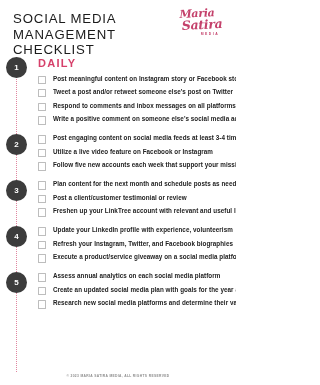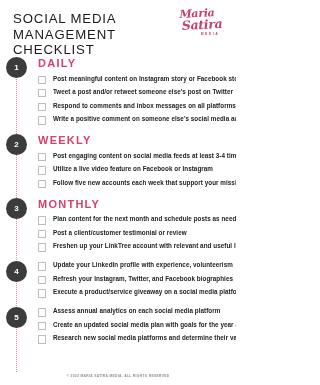--- a/index.html
+++ b/index.html
@@ -211,39 +211,37 @@
               <span class="item-label">Respond to comments and inbox messages on all platforms</span>
             </li>
             <li class="item">
               <span class="checkbox"></span>
               <span class="item-label">Write a positive comment on someone else's social media account</span>
             </li>
           </ul>
         </div>
         <div class="section">
           <div class="badge">2</div>
-          <div class="section-title">WEEKLY</div>
           <ul class="items">
             <li class="item">
               <span class="checkbox"></span>
               <span class="item-label">Post engaging content on social media feeds at least 3-4 times</span>
             </li>
             <li class="item">
               <span class="checkbox"></span>
               <span class="item-label">Utilize a live video feature on Facebook or Instagram</span>
             </li>
             <li class="item">
               <span class="checkbox"></span>
               <span class="item-label">Follow five new accounts each week that support your mission</span>
             </li>
           </ul>
         </div>
         <div class="section">
           <div class="badge">3</div>
-          <div class="section-title">MONTHLY</div>
           <ul class="items">
             <li class="item">
               <span class="checkbox"></span>
               <span class="item-label">Plan content for the next month and schedule posts as needed</span>
             </li>
             <li class="item">
               <span class="checkbox"></span>
               <span class="item-label">Post a client/customer testimonial or review</span>
             </li>
             <li class="item">

